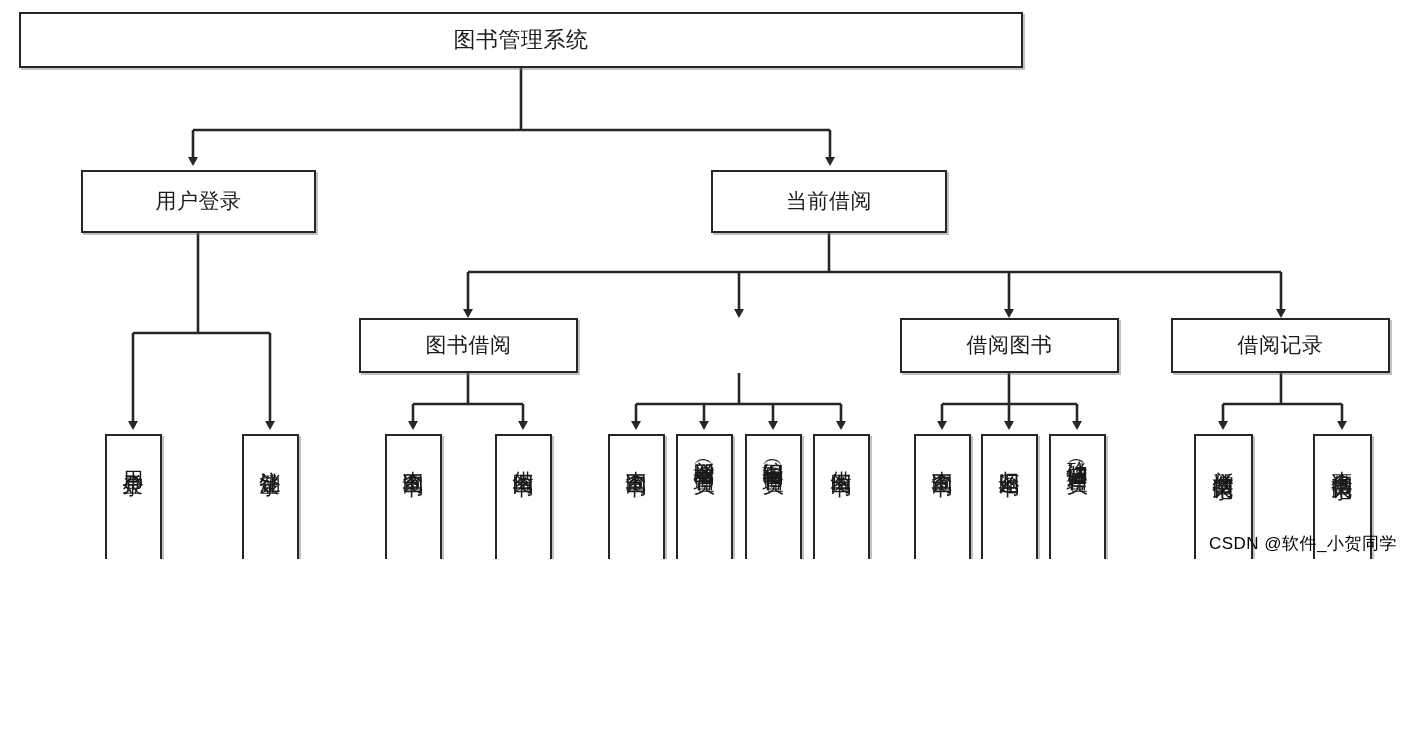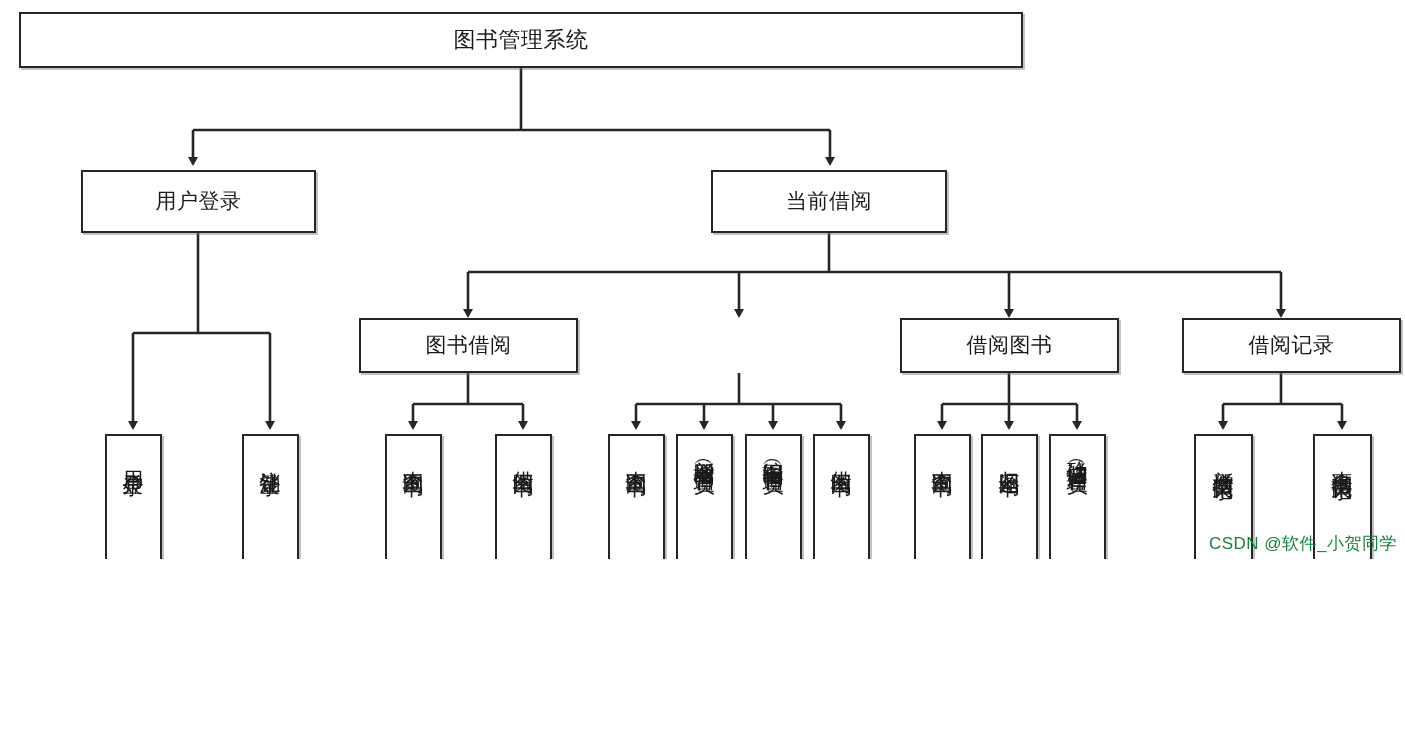--- a/index.html
+++ b/index.html
@@ -69,21 +69,21 @@
     white-space: nowrap;
   }
   .node.vert.tall-text {
     padding-top: 8px;
   }
   .watermark {
     position: absolute;
     right: 8px;
     bottom: 4px;
     font-size: 17px;
-    color: #15803d;
+    color: #000000;
     letter-spacing: 0.5px;
     z-index: 5;
     white-space: nowrap;
   }
 </style>
 </head>
 <body>
 
 <div id="canvas">
 
@@ -148,21 +148,21 @@
   <div class="node horiz" style="left:711px; top:170px; width:236px; height:63px;">
     <span class="node-label">当前借阅</span>
   </div>
 
   <div class="node horiz" style="left:359px; top:318px; width:219px; height:55px;">
     <span class="node-label">图书借阅</span>
   </div>
   <div class="node horiz" style="left:900px; top:318px; width:219px; height:55px;">
     <span class="node-label">借阅图书</span>
   </div>
-  <div class="node horiz" style="left:1171px; top:318px; width:219px; height:55px;margin-left:11px;">
+  <div class="node horiz" style="left:1171px; top:318px; width:219px; height:55px;">
     <span class="node-label">借阅记录</span>
   </div>
 
   <div class="node vert" style="left:105px; top:434px; width:57px; height:299px;">
     <span class="node-label">用户登录</span>
   </div>
   <div class="node vert" style="left:242px; top:434px; width:57px; height:299px;">
     <span class="node-label">注销登录</span>
   </div>
 

